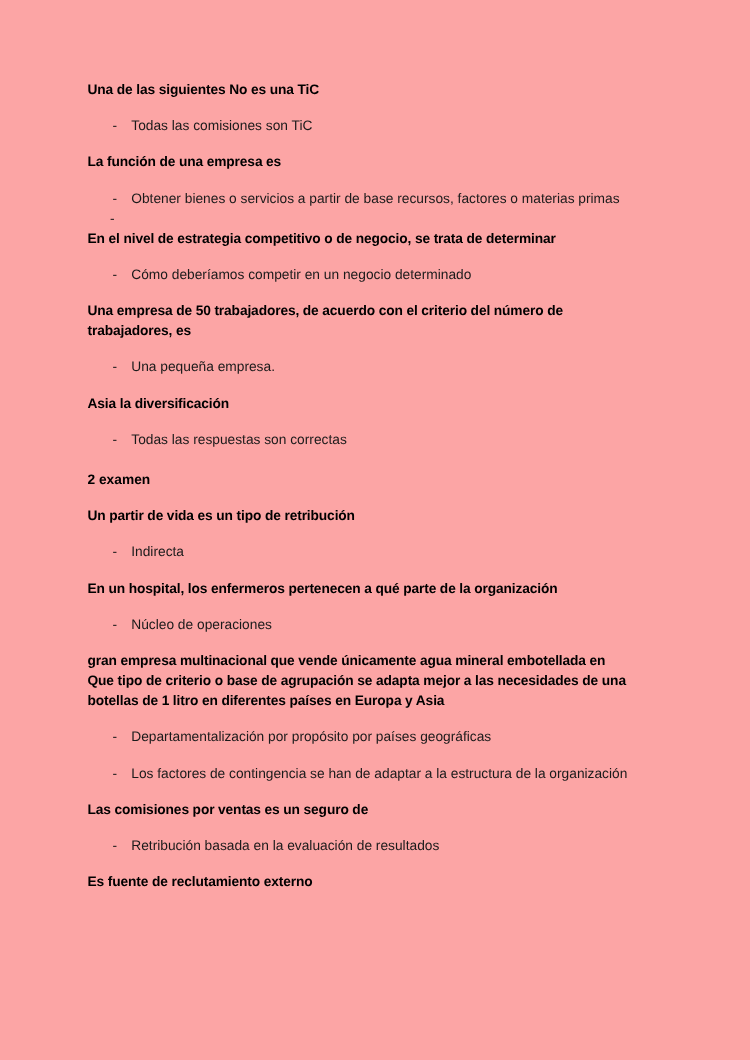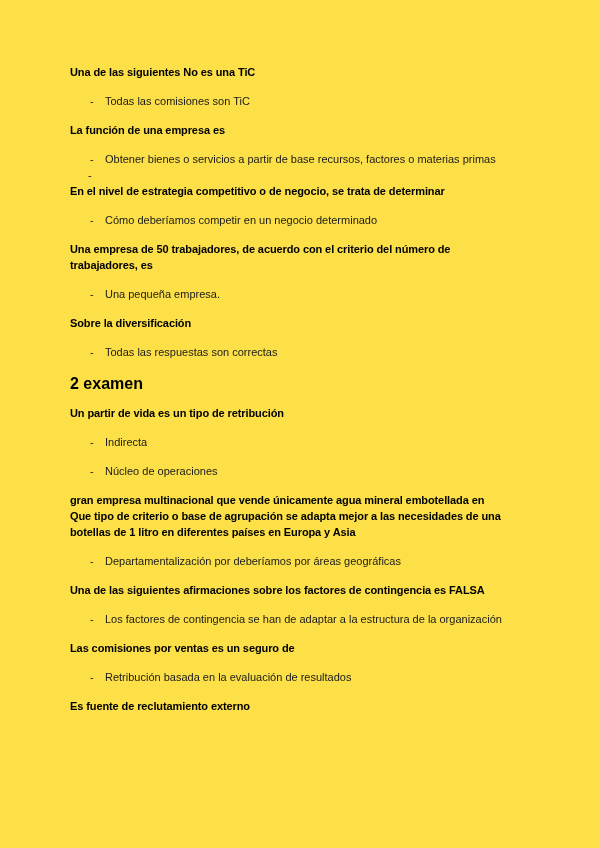--- a/index.html
+++ b/index.html
@@ -6,21 +6,21 @@
   html, body {
     width: 600px;
     height: 848px;
     background: #ffffff;
     font-family: "Liberation Sans", "DejaVu Sans", sans-serif;
     overflow: hidden;
   }
   .page {
     width: 600px;
     height: 848px;
-    background: #fde047;
+    background: #fca5a5;
     padding: 64px 100px 0 70px;
   }
   .q {
     font-weight: bold;
     font-size: 11px;
     line-height: 16px;
     color: #000000;
     margin-bottom: 13px;
     letter-spacing: -0.1px;
     white-space: nowrap;
@@ -44,21 +44,21 @@
   .a.tight { margin-bottom: 0; }
   .lone-dash {
     font-size: 11px;
     line-height: 16px;
     color: #1a1a1a;
     padding-left: 18px;
     margin-bottom: 0;
   }
   .section-label {
     font-weight: bold;
-    font-size: 16px;
+    font-size: 11px;
     line-height: 16px;
     color: #000000;
     margin-top: 16px;
     margin-bottom: 13px;
   }
 </style>
 </head>
 <body>
 
 <div class="page">
@@ -89,54 +89,54 @@
   <div class="q multiline">
     <div class="qline">Una empresa de 50 trabajadores, de acuerdo con el criterio del número de</div>
     <div class="qline">trabajadores, es</div>
   </div>
 
   <div class="a">
     <span class="dash">-</span>
     <span>Una pequeña empresa.</span>
   </div>
 
-  <div class="q">Sobre la diversificación</div>
+  <div class="q">Asia la diversificación</div>
 
   <div class="a">
     <span class="dash">-</span>
     <span>Todas las respuestas son correctas</span>
   </div>
 
   <div class="section-label">2 examen</div>
 
   <div class="q">Un partir de vida es un tipo de retribución</div>
 
   <div class="a">
     <span class="dash">-</span>
     <span>Indirecta</span>
   </div>
 
+  <div class="q">En un hospital, los enfermeros pertenecen a qué parte de la organización</div>
 
   <div class="a">
     <span class="dash">-</span>
     <span>Núcleo de operaciones</span>
   </div>
 
   <div class="q multiline">
     <div class="qline">gran empresa multinacional que vende únicamente agua mineral embotellada en</div>
     <div class="qline">Que tipo de criterio o base de agrupación se adapta mejor a las necesidades de una</div>
     <div class="qline">botellas de 1 litro en diferentes países en Europa y Asia</div>
   </div>
 
   <div class="a">
     <span class="dash">-</span>
-    <span>Departamentalización por deberíamos por áreas geográficas</span>
+    <span>Departamentalización por propósito por países geográficas</span>
   </div>
 
-  <div class="q">Una de las siguientes afirmaciones sobre los factores de contingencia es FALSA</div>
 
   <div class="a">
     <span class="dash">-</span>
     <span>Los factores de contingencia se han de adaptar a la estructura de la organización</span>
   </div>
 
   <div class="q">Las comisiones por ventas es un seguro de</div>
 
   <div class="a">
     <span class="dash">-</span>

